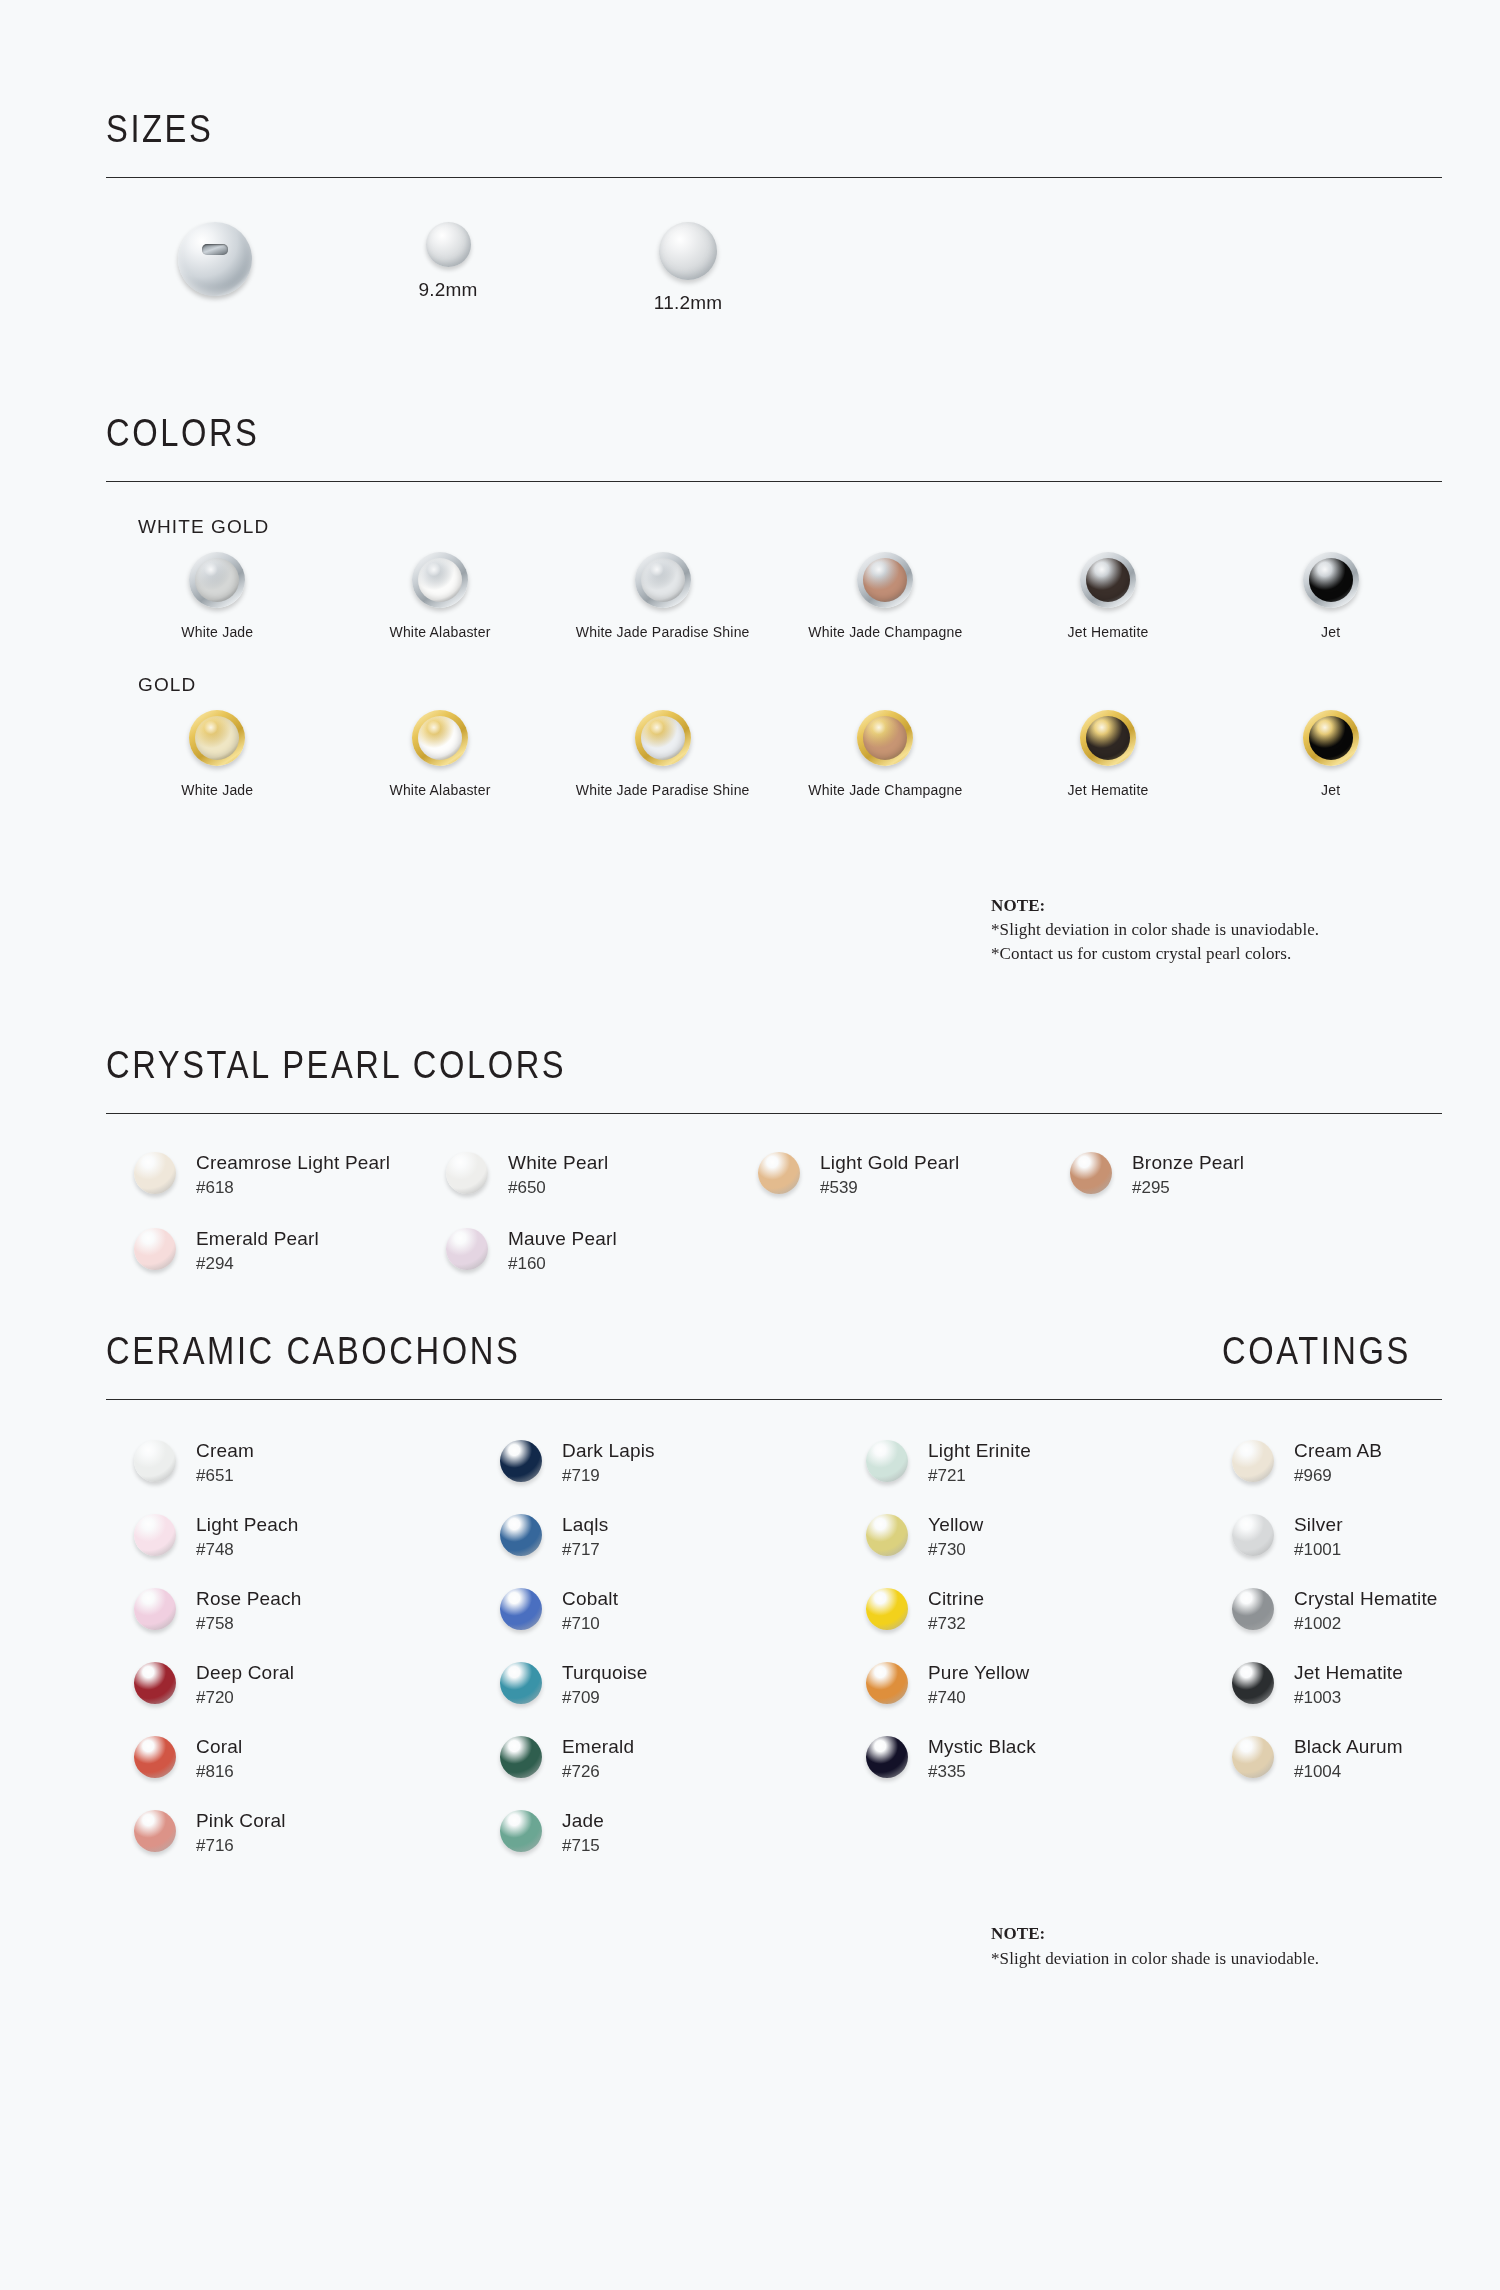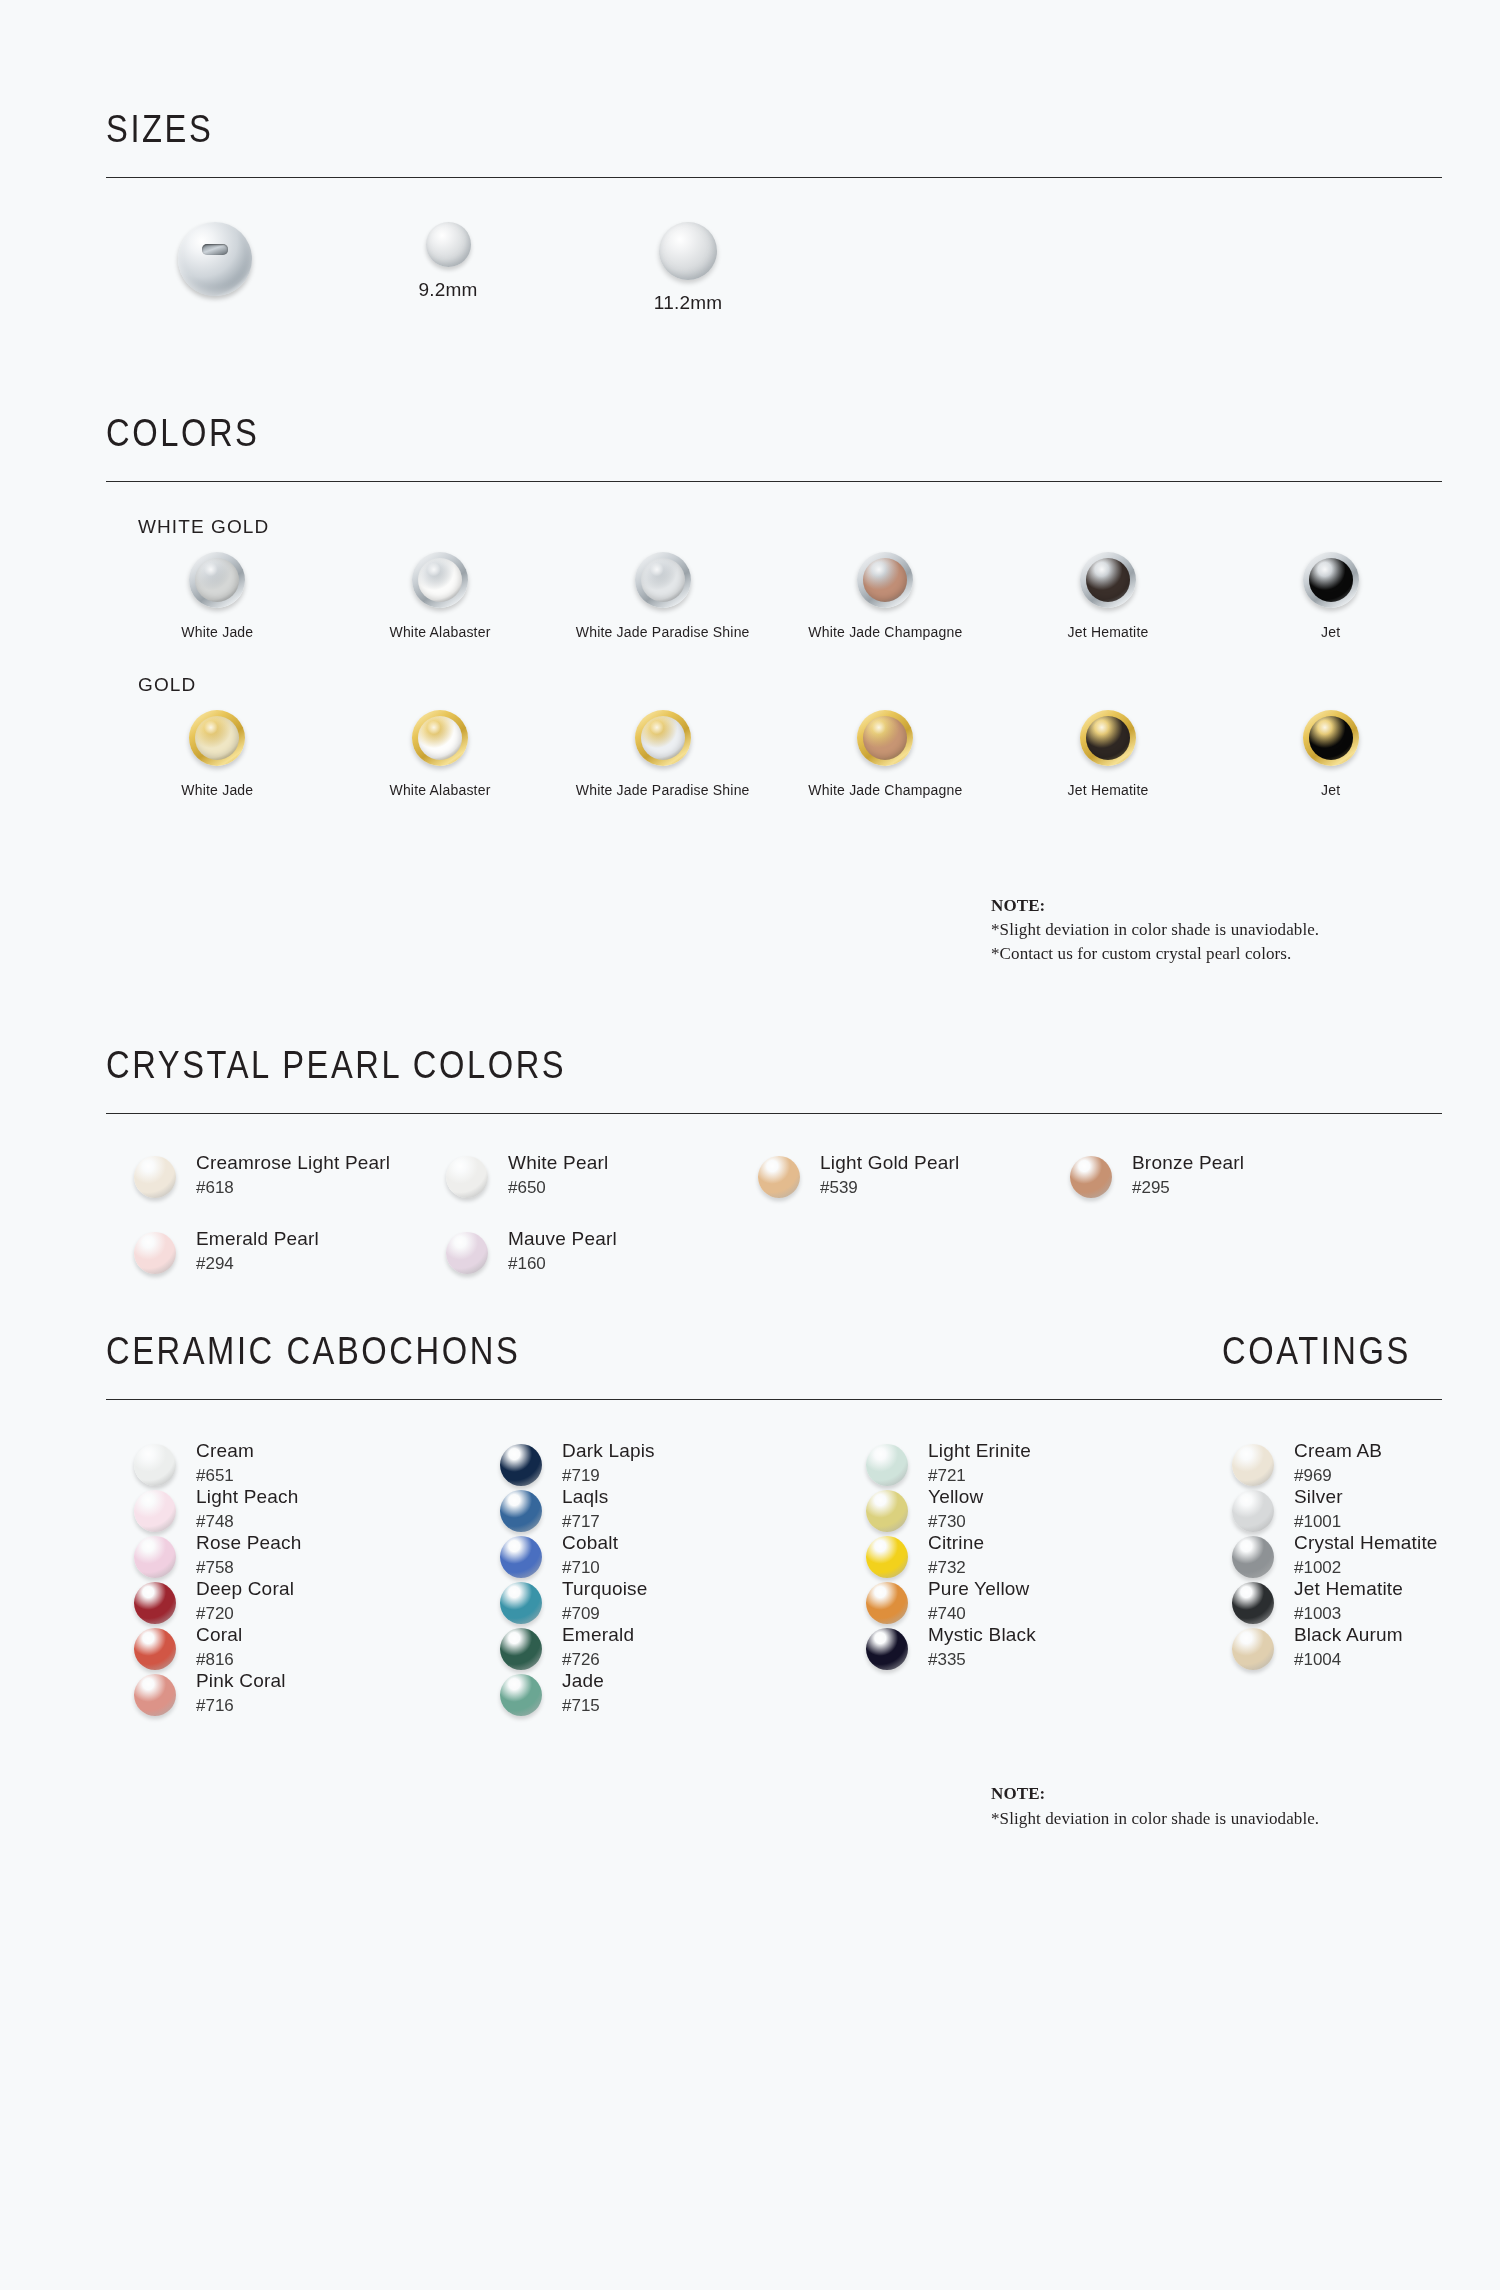--- a/index.html
+++ b/index.html
@@ -146,21 +146,21 @@
 
   
   #pearls-section { padding-top: 78px; }
   .pearl-grid {
     display: grid;
     grid-template-columns: repeat(4, 312px);
     row-gap: 30px;
     margin-top: 38px;
     margin-left: 28px;
   }
-  .swatch-item { display: flex; align-items: flex-end; }
+  .swatch-item { display: flex; align-items: flex-start; }
   .swatch-item .txt { margin-left: 20px; }
   .sw-name {
     font-size: 19px;
     color: #231f20;
     font-family: "Liberation Sans Narrow", "Liberation Sans", sans-serif;
     letter-spacing: .2px;
     white-space: nowrap;
   }
   .sw-code {
     font-size: 17px;
@@ -177,21 +177,21 @@
   
   #ceramic-section { padding-top: 56px; }
   .cc-grid {
     display: grid;
     grid-template-columns: repeat(4, 366px);
     row-gap: 28px;
     margin-top: 40px;
     margin-left: 28px;
     align-items: start;
   }
-  .cc-col { display: flex; flex-direction: column; }
+  .cc-col { display: flex; flex-direction: column; gap: 28px; }
 </style>
 </head>
 <body>
 
 <div class="page">
 
   <section class="section" id="sizes-section">
     <div class="sec-head">SIZES</div>
     <div class="sec-rule"></div>
     <div class="sizes-row">

